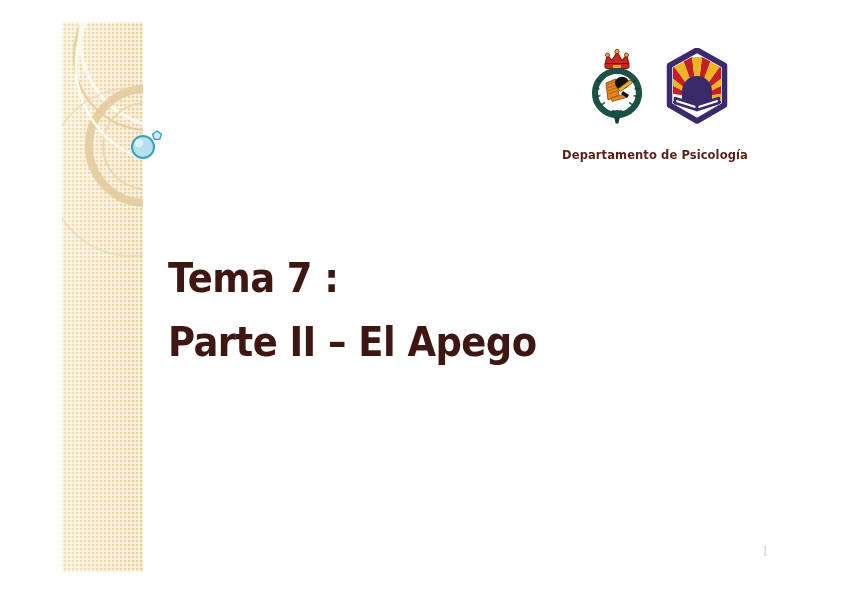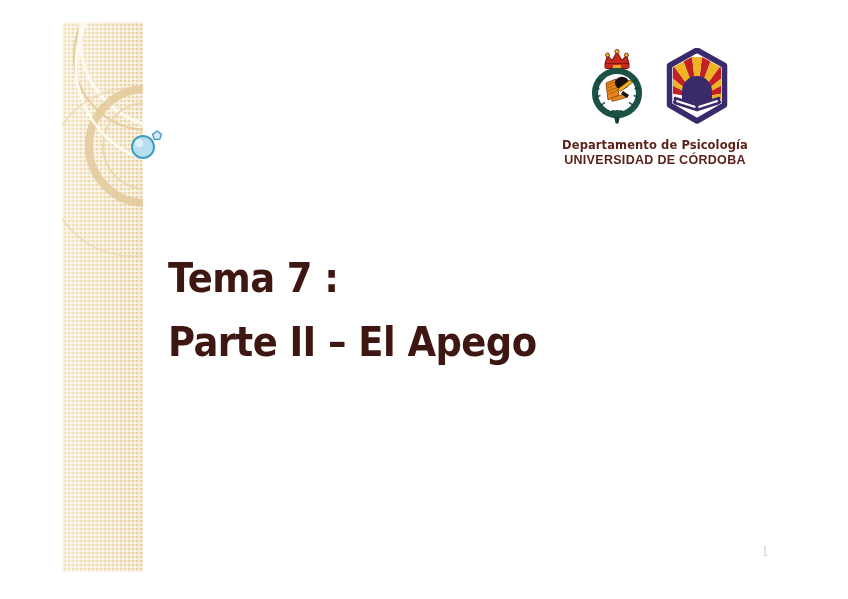--- a/index.html
+++ b/index.html
@@ -68,21 +68,21 @@
     gap: 10px;
     height: 84px;
   }
   .logo-dept { width: 74px; height: 84px; display: block; }
   .logo-uco  { width: 66px; height: 80px; display: block; }
 
   .logo-caption {
     text-align: center;
     color: #5a1f16;
     line-height: 1.18;
-    margin-top: 11px;
+    margin-top: 21px;
   }
   .cap-line1 {
     font-family: "DejaVu Sans", sans-serif;
     font-size: 11.5px;
     font-weight: bold;
     letter-spacing: 0.1px;
     display: block;
   }
   .cap-line2 {
     font-family: "Liberation Sans", sans-serif;
@@ -244,21 +244,20 @@
             <path d="M33 62 L11 55 L11 50 L33 57 Z" fill="#ffffff" stroke="#3b2a6b" stroke-width="2.6" stroke-linejoin="round"></path>
             <path d="M33 62 L55 55 L55 50 L33 57 Z" fill="#ffffff" stroke="#3b2a6b" stroke-width="2.6" stroke-linejoin="round"></path>
             <path d="M33 57 L33 62" stroke="#3b2a6b" stroke-width="2.4"></path>
           </g>
         </svg>
       </span>
     </div>
 
     <div class="logo-caption">
       <span class="cap-line1">Departamento de Psicología</span>
-      <span class="cap-line2">UNIVERSIDAD DE CÓRDOBA</span>
     </div>
   </div>
 
   <div class="title-block">
     <div class="title-line">Tema 7 :</div>
     <div class="title-line">Parte II – El Apego</div>
   </div>
 
   <div class="page-number">1</div>
 

